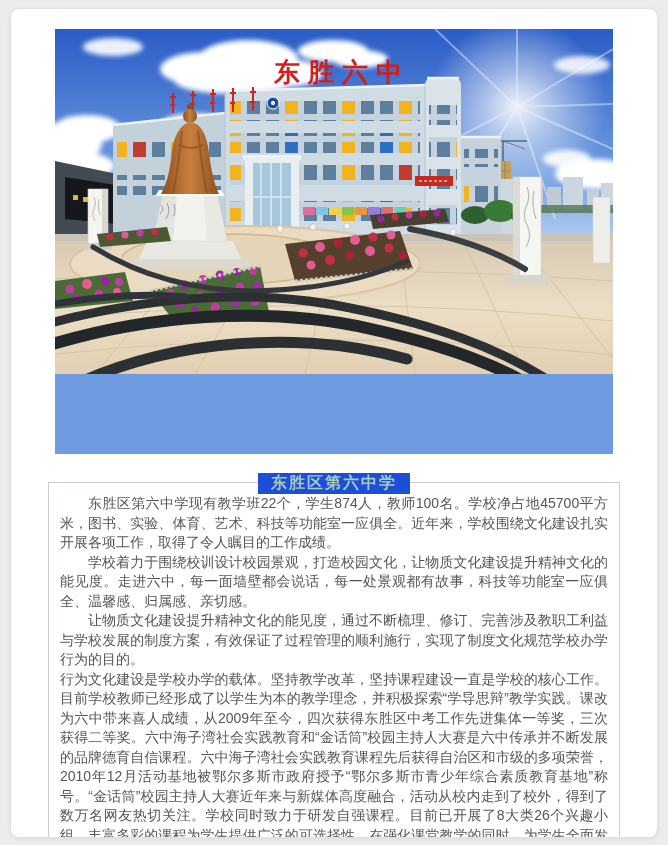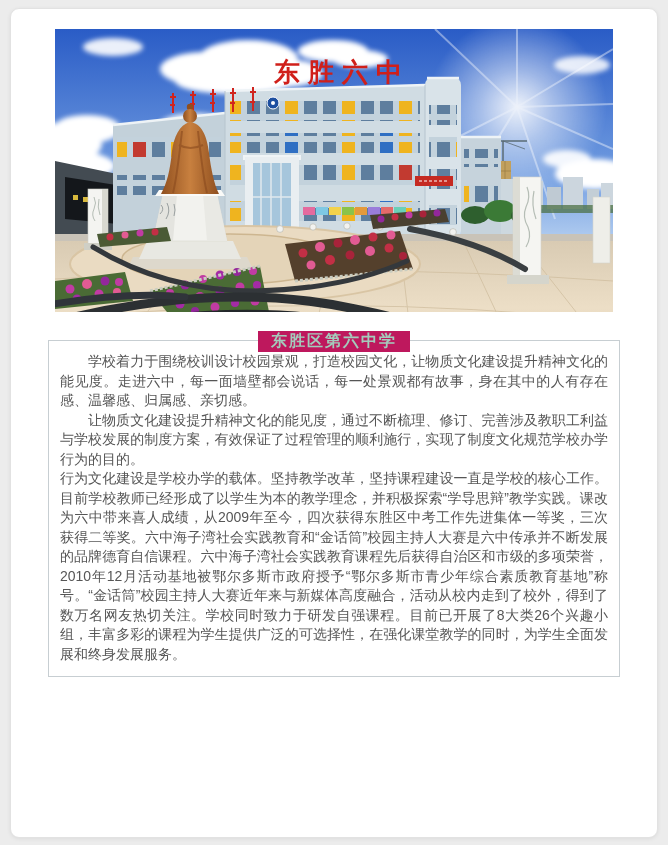--- a/index.html
+++ b/index.html
@@ -12,38 +12,38 @@
   .card{
     width:646px;height:828px;
     margin:8px auto 0;
     background:#ffffff;
     border:1px solid #e2e2e2;
     border-radius:9px;
     box-shadow:0 1px 4px rgba(0,0,0,.07);
     overflow:hidden;
   }
   .photo{
-    width:558px;height:283px;
+    width:558px;height:425px;
     margin:20px auto 0;
     overflow:hidden;
     background:#6f9be0;
     text-decoration:underline;
   }
   .photo svg{display:block;width:558px;height:345px;}
   .content-box{
     position:relative;
     margin:28px 37px 0;
     border:1px solid #c7ced2;
     padding:11px 11px 12px;
   }
   .box-title{
     position:absolute;
     top:-10px;left:50%;
     transform:translateX(-50%);
-    background:#be185d;
+    background:#1d4ed8;
     padding:0 13px;
     color:#a4cbbc;
     font-size:16px;
     font-weight:bold;
     letter-spacing:2px;
     white-space:nowrap;
   }
   .para{
     margin:0;
     font-size:14px;
@@ -392,19 +392,20 @@
         <path d="M-12,318 C 90,286 210,276 316,300 C 396,318 448,338 488,364" stroke="#23272a" stroke-width="12"></path>
         <path d="M28,352 C 120,312 240,300 352,330" stroke="#2c3033" stroke-width="11"></path>
         <path d="M-8,276 C 40,268 90,264 130,268" stroke="#30343a" stroke-width="7"></path>
       </g>
     </svg>
   </div>
 
   <div class="content-box">
     <div class="box-title">东胜区第六中学</div>
     <div>
-        <p class="para indent">学校着力于围绕校训设计校园景观，打造校园文化，让物质文化建设提升精神文化的能见度。走进六中，每一面墙壁都会说话，每一处景观都有故事，身在其中的人有存在感、温馨感、归属感、亲切感。</p>
+        <p class="para indent">东胜区第六中学现有教学班22个，学生874人，教师100名。学校净占地45700平方米，图书、实验、体育、艺术、科技等功能室一应俱全。近年来，学校围绕文化建设扎实开展各项工作，取得了令人瞩目的工作成绩。</p>
+        <p class="para indent">学校着力于围绕校训设计校园景观，打造校园文化，让物质文化建设提升精神文化的能见度。走进六中，每一面墙壁都会说话，每一处景观都有故事，科技等功能室一应俱全、温馨感、归属感、亲切感。</p>
         <p class="para indent">让物质文化建设提升精神文化的能见度，通过不断梳理、修订、完善涉及教职工利益与学校发展的制度方案，有效保证了过程管理的顺利施行，实现了制度文化规范学校办学行为的目的。</p>
         <p class="para">行为文化建设是学校办学的载体。坚持教学改革，坚持课程建设一直是学校的核心工作。目前学校教师已经形成了以学生为本的教学理念，并积极探索“学导思辩”教学实践。课改为六中带来喜人成绩，从2009年至今，四次获得东胜区中考工作先进集体一等奖，三次获得二等奖。六中海子湾社会实践教育和“金话筒”校园主持人大赛是六中传承并不断发展的品牌德育自信课程。六中海子湾社会实践教育课程先后获得自治区和市级的多项荣誉，2010年12月活动基地被鄂尔多斯市政府授予“鄂尔多斯市青少年综合素质教育基地”称号。“金话筒”校园主持人大赛近年来与新媒体高度融合，活动从校内走到了校外，得到了数万名网友热切关注。学校同时致力于研发自强课程。目前已开展了8大类26个兴趣小组，丰富多彩的课程为学生提供广泛的可选择性，在强化课堂教学的同时，为学生全面发展和终身发展服务。</p>
       </div>
   </div>
 
 </div>
 
 </body></html>

